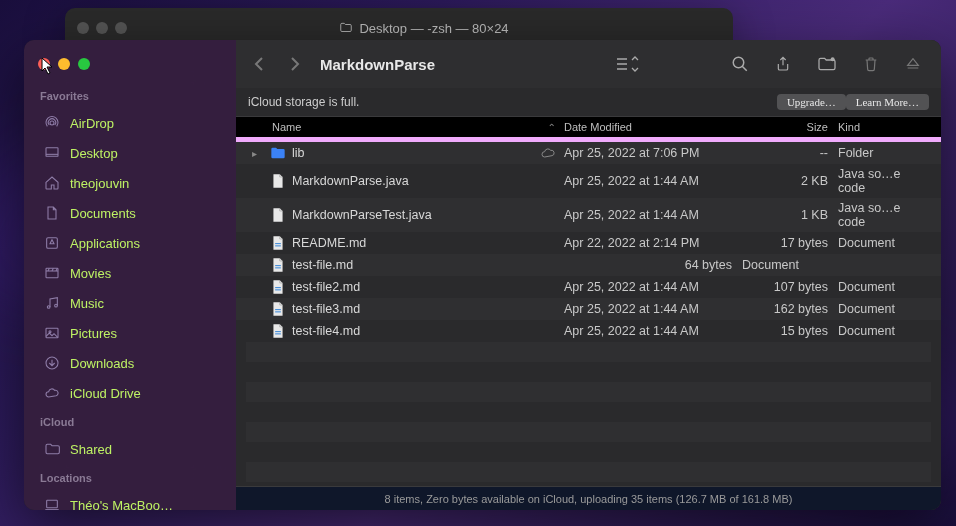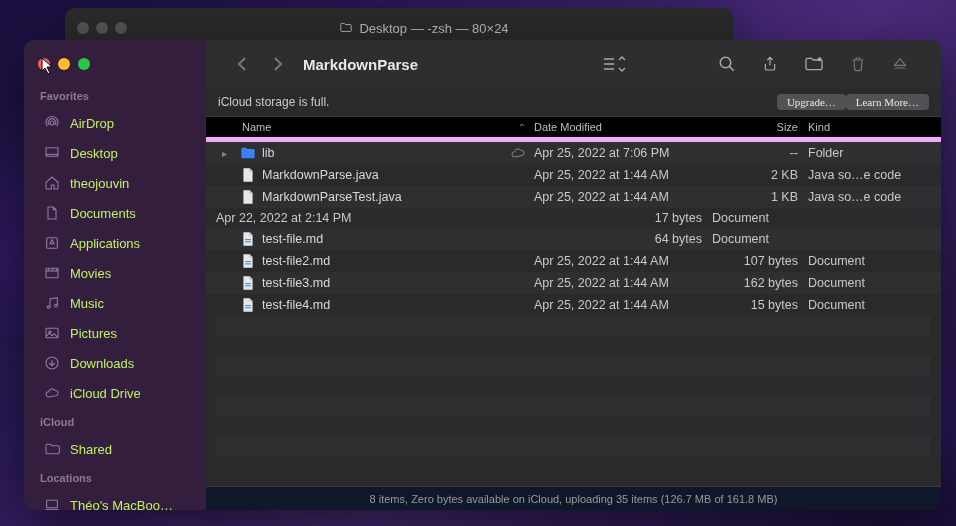--- a/index.html
+++ b/index.html
@@ -34,21 +34,21 @@
   position: absolute;
   top: 40px; left: 24px;
   width: 917px; height: 470px;
   background: #2c2130;
   border-radius: 10px;
   box-shadow: 0 20px 60px rgba(0,0,0,0.6);
   display: flex;
   overflow: hidden;
 }
 .sidebar {
-  width: 182px;
+  width: 212px;
   background: rgba(60,30,75,0.55);
   backdrop-filter: blur(20px);
   padding: 10px 0 0 0;
   overflow-y: auto;
   position: relative;
 }
 .traffic { display:flex; gap:8px; padding: 8px 14px 14px 14px; align-items:center; }
 .traffic .t { width:12px; height:12px; border-radius:50%; }
 .t-close { background:#ff5f57; }
 .t-min { background:#febc2e; }
@@ -60,21 +60,21 @@
 .sb-item .ico { color:#8f7da8; width:16px; display:flex; justify-content:center; }
 
 .main {
   flex:1;
   background: #2a2a2c;
   display:flex; flex-direction:column;
 }
 .toolbar {
   height: 48px;
   display:flex; align-items:center;
-  padding: 0 23px;
+  padding: 0 10px;
   gap: 6px;
   background: #2e2e30;
 }
 .nav-arrow { color:#787878; padding:4px 8px; font-size:18px; cursor:default; }
 .title { color:#e8e8e8; font-weight:600; font-size:15px; margin-left:6px; }
 .spacer { flex:1; }
 .tb-icon { color:#999; padding:4px 10px; cursor:default; display:flex; align-items:center; }
 
 .banner {
   background:#2a2a2c;
@@ -387,20 +387,32 @@
                 <path d="M15 2 v5 h5" fill="none" stroke="#999"></path>
               </svg>
             </span>
             <span>MarkdownParseTest.java</span>
           </div>
           <div class="cell-date">Apr 25, 2022 at 1:44 AM</div>
           <div class="cell-size">1 KB</div>
           <div class="cell-kind">Java so…e code</div>
         </div>
         <div class="row">
+          <div class="cell-name">
+            <span class="disclosure"></span>
+            <span class="fico">
+              <svg width="14" height="16" viewBox="0 0 24 28">
+                <path d="M4 2 h11 l5 5 v19 H4 Z" fill="#e8e8e8"></path>
+                <path d="M15 2 v5 h5" fill="none" stroke="#999"></path>
+                <rect x="7" y="14" width="10" height="2" fill="#4a90d9"></rect>
+                <rect x="7" y="18" width="10" height="2" fill="#4a90d9"></rect>
+              </svg>
+            </span>
+            <span>README.md</span>
+          </div>
           <div class="cell-date">Apr 22, 2022 at 2:14 PM</div>
           <div class="cell-size">17 bytes</div>
           <div class="cell-kind">Document</div>
         </div>
         <div class="row alt">
           <div class="cell-name">
             <span class="disclosure"></span>
             <span class="fico">
               <svg width="14" height="16" viewBox="0 0 24 28">
                 <path d="M4 2 h11 l5 5 v19 H4 Z" fill="#e8e8e8"></path>

